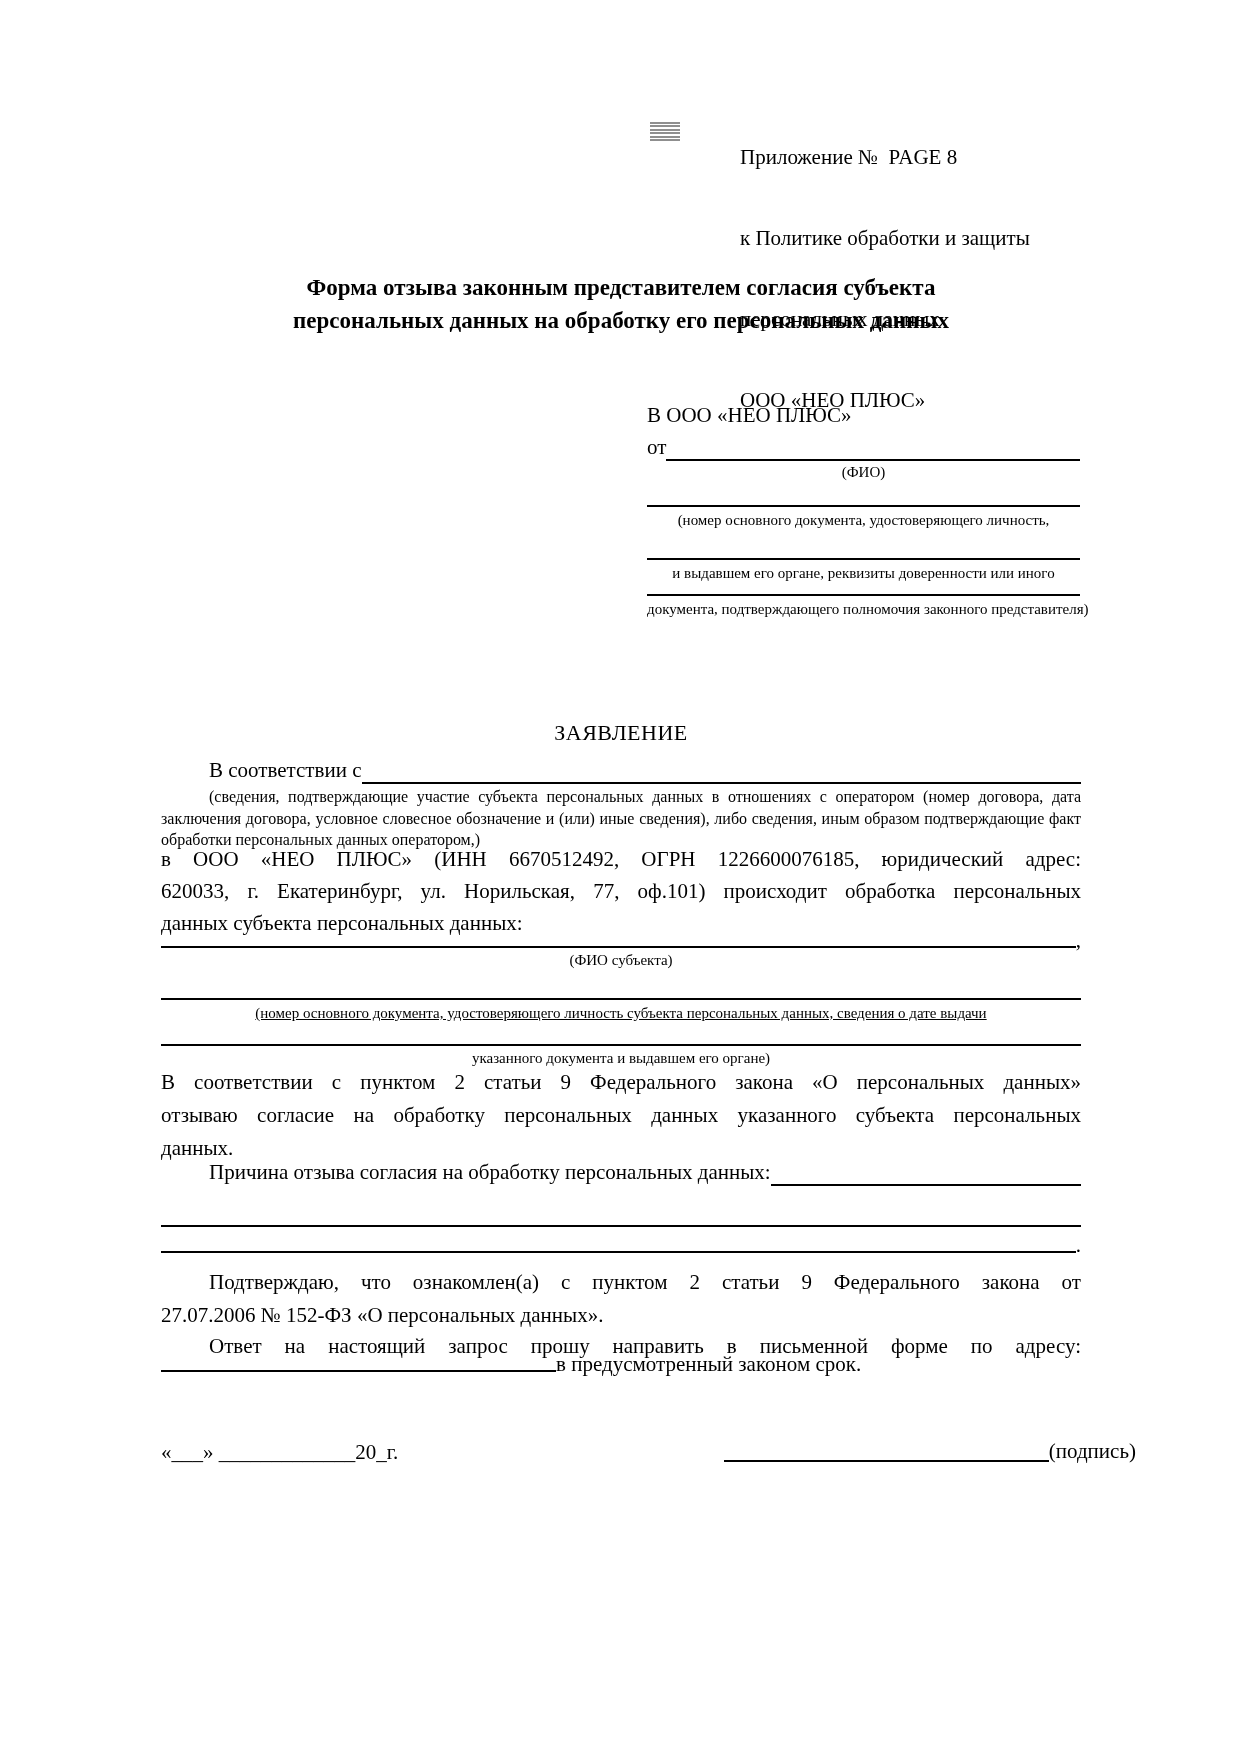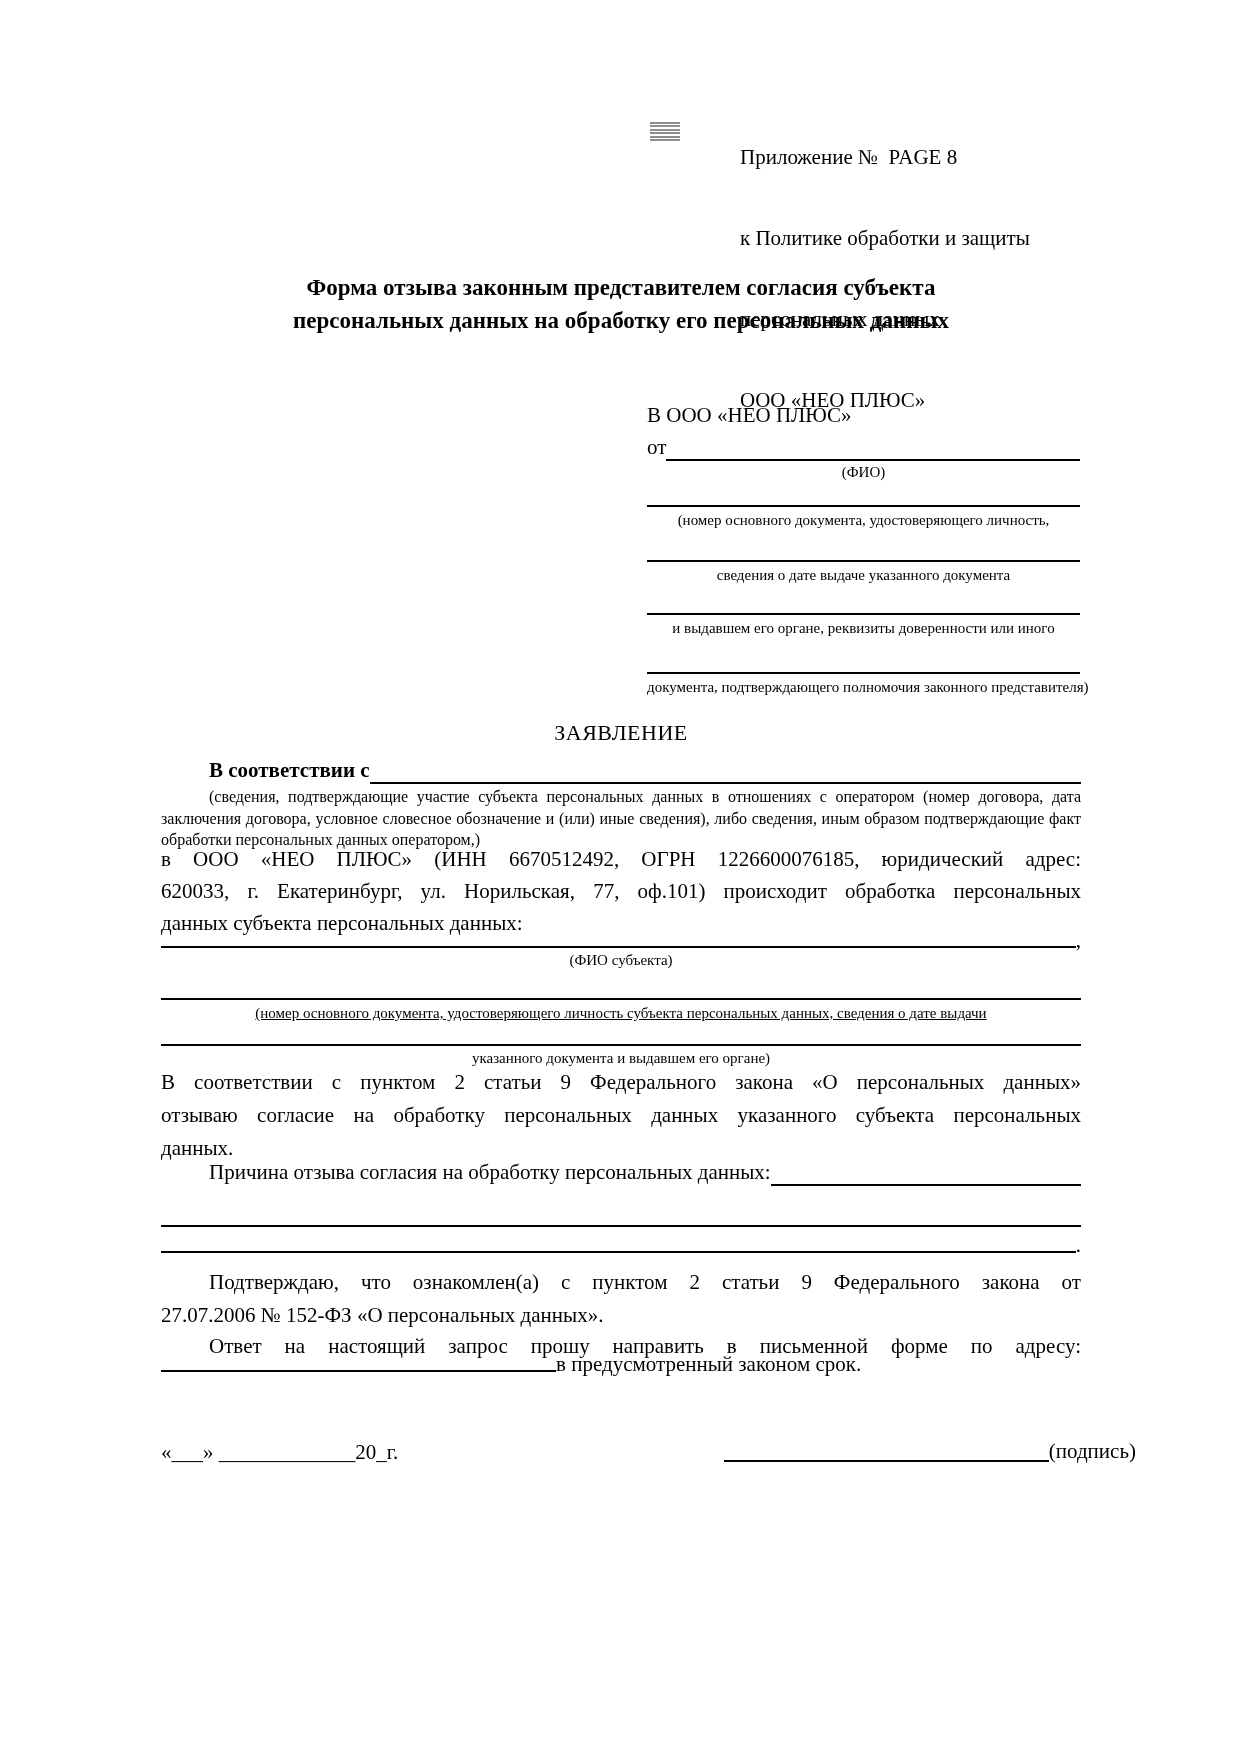--- a/index.html
+++ b/index.html
@@ -27,27 +27,27 @@
   .addr-to { line-height:27px; }
   .row { display:flex; }
   .from-row { margin-top:6px; height:26px;text-align:center; }
   .lead { white-space:nowrap; }
   .fill { flex:1 1 auto; border-bottom:2px solid #000; }
   .cap { font-size:15px; line-height:18px; text-align:center; white-space:nowrap; }
   .capm { margin-top:2px; }
   .grp .rule { height:0; border-bottom:2px solid #000; }
   .grp .cap { margin-top:4px; }
   .g1 { margin-top:24px; } .g2 { margin-top:31px; }
-  .g3 { margin-top:29px; } .g4 { margin-top:35px; }
+  .g3 { margin-top:29px; } .g4 { margin-top:12px; }
   .rule { height:0; border-bottom:2px solid #000; }
 
   .zayav { left:161px; top:720px; width:920px; text-align:center;
            font-size:22px; letter-spacing:0.5px; }
 
-  .introrow { left:161px; top:758px; width:920px; height:26px; font-size:21px;font-weight:bold; }
+  .introrow { left:161px; top:758px; width:920px; height:26px; font-size:21px; }
   .ind-lead { padding-left:48px; }
 
   .note { left:161px; top:786px; width:920px; font-size:16px; line-height:21.5px; }
   .jline { text-align:justify; text-align-last:justify; }
   .ind { text-indent:48px; }
 
   .para { left:161px; width:920px; font-size:21px; }
   .oppara  { top:843px;  line-height:32px; }
   .wpara   { top:1066px; line-height:33px; }
   .confpara{ top:1266px; line-height:33px; }
@@ -100,24 +100,20 @@
     <div class="addr-to">В ООО «НЕО ПЛЮС»</div>
     <div class="row from-row">
       <span class="lead">от</span>
       <span class="fill"></span>
     </div>
     <div class="cap capm">(ФИО)</div>
 
     <div class="grp g1">
       <div class="rule"></div>
       <div class="cap">(номер основного документа, удостоверяющего личность,</div>
-    </div>
-    <div class="grp g2">
-      <div class="rule"></div>
-      <div class="cap">сведения о дате выдаче указанного документа</div>
     </div>
     <div class="grp g3">
       <div class="rule"></div>
       <div class="cap">и выдавшем его органе, реквизиты доверенности или иного</div>
     </div>
     <div class="grp g4">
       <div class="rule"></div>
       <div class="cap">документа, подтверждающего полномочия законного представителя)</div>
     </div>
   </div>

